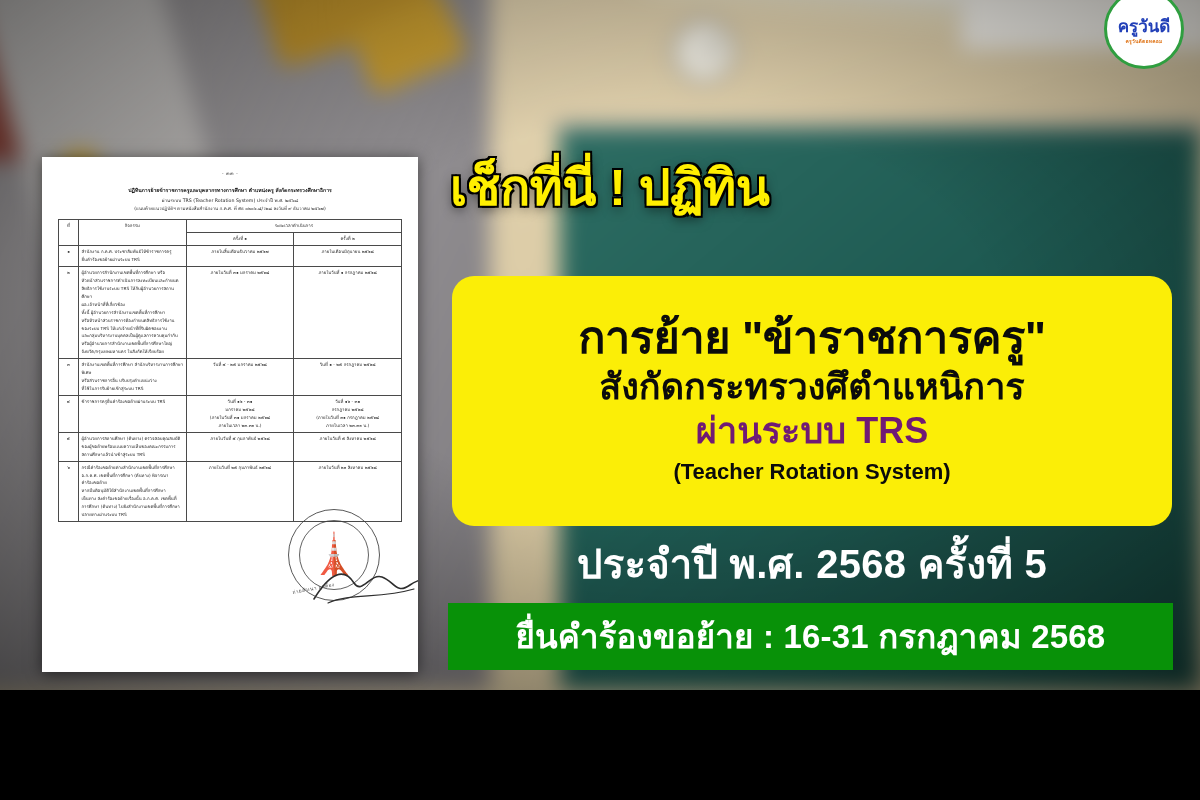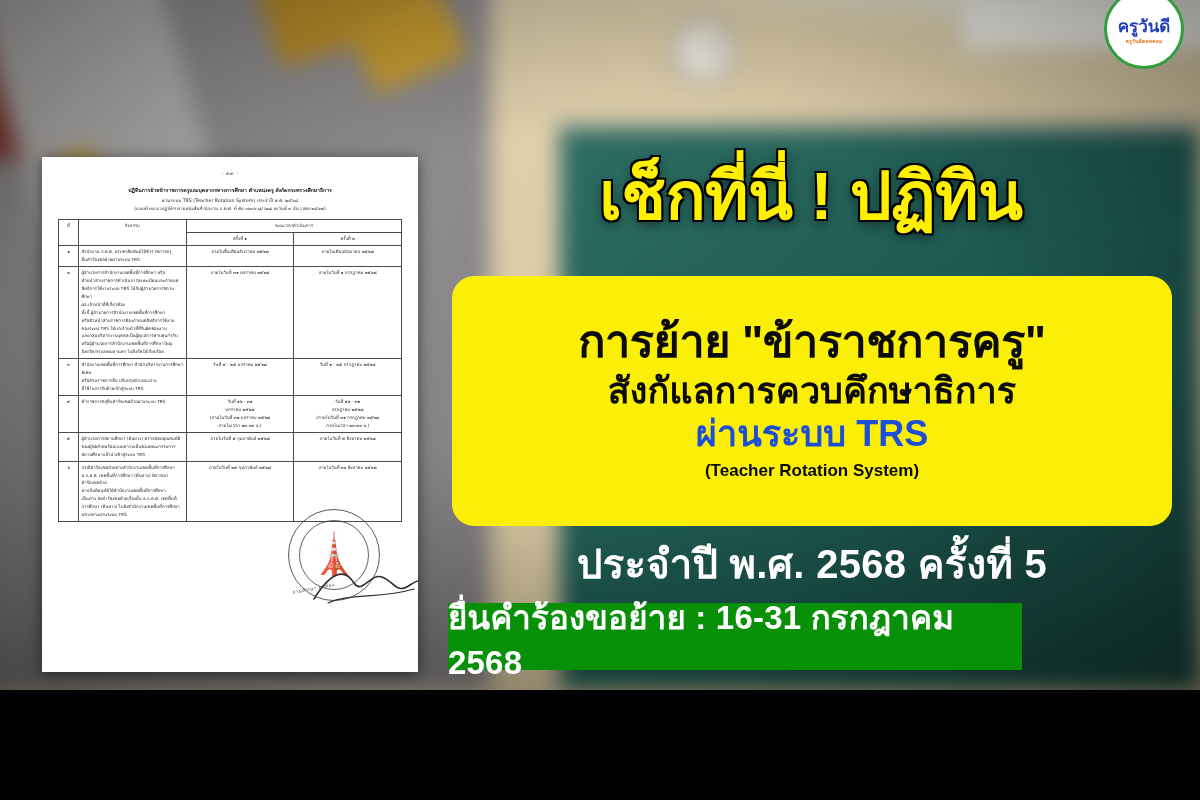--- a/index.html
+++ b/index.html
@@ -79,43 +79,43 @@
   .seal-ring { position:absolute; inset:0; border:1.3px solid #3b3b3b; border-radius:50%; opacity:.85; }
   .seal-ring2 { position:absolute; inset:11px; border:1px solid #3b3b3b; border-radius:50%; opacity:.8; }
   .seal-bird { position:absolute; left:50%; top:50%; transform:translate(-50%,-52%);
                font-size:40px; color:#3a3a3a; opacity:.85; line-height:1; }
   .seal-text { position:absolute; left:4px; bottom:9px; font-size:5px; color:#3a3a3a;
                transform:rotate(-11deg); letter-spacing:.3px; opacity:.9; }
   .signature { position:absolute; left:268px; top:398px; width:120px; height:58px; }
   .signature svg { width:100%; height:100%; }
 
   
-  .headline { position:absolute; left:450px; top:160px; width:722px; text-align:center;
-              font-size:66px; font-weight:bold; color:#ffef00; line-height:1.12;
+  .headline { position:absolute; left:450px; top:160px; width:722px; text-align:left;
+              font-size:50px; font-weight:bold; color:#ffef00; line-height:1.12;
               letter-spacing:-.5px;
               text-shadow:0 0 2px #000, 2px 2px 0 #000, -2px 2px 0 #000, 2px -2px 0 #000, -2px -2px 0 #000,
                           0 4px 12px rgba(0,0,0,.6); }
 
   
   .yellow-card { position:absolute; left:452px; top:276px; width:720px; height:250px;
                  background:#fbee07; border-radius:22px;
                  display:flex; flex-direction:column; align-items:center; justify-content:center;
                  padding:6px 16px 10px; }
   .yc-l1 { font-size:45px; font-weight:bold; color:#0b0b0b; line-height:1.22; letter-spacing:-.5px; }
   .yc-l2 { font-size:36px; font-weight:bold; color:#0b0b0b; line-height:1.3; margin-top:-2px; }
-  .yc-l3 { font-size:36px; font-weight:bold; color:#1d4ed8; line-height:1.3; margin-top:-3px; }
-  .yc-l4 { font-size:17px; font-weight:bold; color:#0b0b0b; line-height:1.35; margin-top:2px; }
+  .yc-l3 { font-size:36px; font-weight:bold; color:#701a75; line-height:1.3; margin-top:-3px; }
+  .yc-l4 { font-size:22px; font-weight:bold; color:#0b0b0b; line-height:1.35; margin-top:2px; }
 
   
   .year-line { position:absolute; left:452px; top:540px; width:720px; text-align:center;
                font-size:40px; font-weight:bold; color:#ffffff; line-height:1.2;
                letter-spacing:.3px; }
 
   
-  .green-bar { position:absolute; left:448px; top:603px; width:574px; height:67px;
+  .green-bar { position:absolute; left:448px; top:603px; width:725px; height:67px;
                background:#089108; display:flex; align-items:center; justify-content:center; }
   .green-bar span { font-size:33px; font-weight:bold; color:#ffffff; letter-spacing:.2px; }
 
   
   .logo { position:absolute; left:1104px; top:3px; width:80px; height:54px; }
   .logo-circle { position:absolute; left:0; top:-14px; width:80px; height:80px; border-radius:50%;
                  background:#ffffff; border:3px solid #2f9e3f; overflow:hidden;
                  display:flex; flex-direction:column; align-items:center; justify-content:center; }
   .logo-main { font-size:17px; font-weight:bold; color:#2240b8; line-height:1; margin-top:4px;
                text-shadow:0 0 1px rgba(255,255,255,.9); }
@@ -282,21 +282,21 @@
         <path d="M4 44 C20 18, 34 12, 44 28 C52 40, 60 18, 72 22 C84 26, 86 40, 100 30 C110 23, 114 26, 118 20" fill="none" stroke="#2e2e2e" stroke-width="1.6" stroke-linecap="round"></path>
         <path d="M18 48 C40 38, 70 44, 104 34" fill="none" stroke="#2e2e2e" stroke-width="1.2" stroke-linecap="round"></path>
       </svg>
     </div>
   </div>
 
   <div class="headline">เช็กที่นี่ ! ปฏิทิน</div>
 
   <div class="yellow-card">
     <div class="yc-l1">การย้าย "ข้าราชการครู"</div>
-    <div class="yc-l2">สังกัแลการควบคึกษาธิการ</div>
+    <div class="yc-l2">สังกัดกระทรวงศึตำแหนิการ</div>
     <div class="yc-l3">ผ่านระบบ TRS</div>
     <div class="yc-l4">(Teacher Rotation System)</div>
   </div>
 
   <div class="year-line">ประจำปี พ.ศ. 2568 ครั้งที่ 5</div>
 
   <div class="green-bar">
     <span>ยื่นคำร้องขอย้าย : 16-31 กรกฎาคม 2568</span>
   </div>
 

